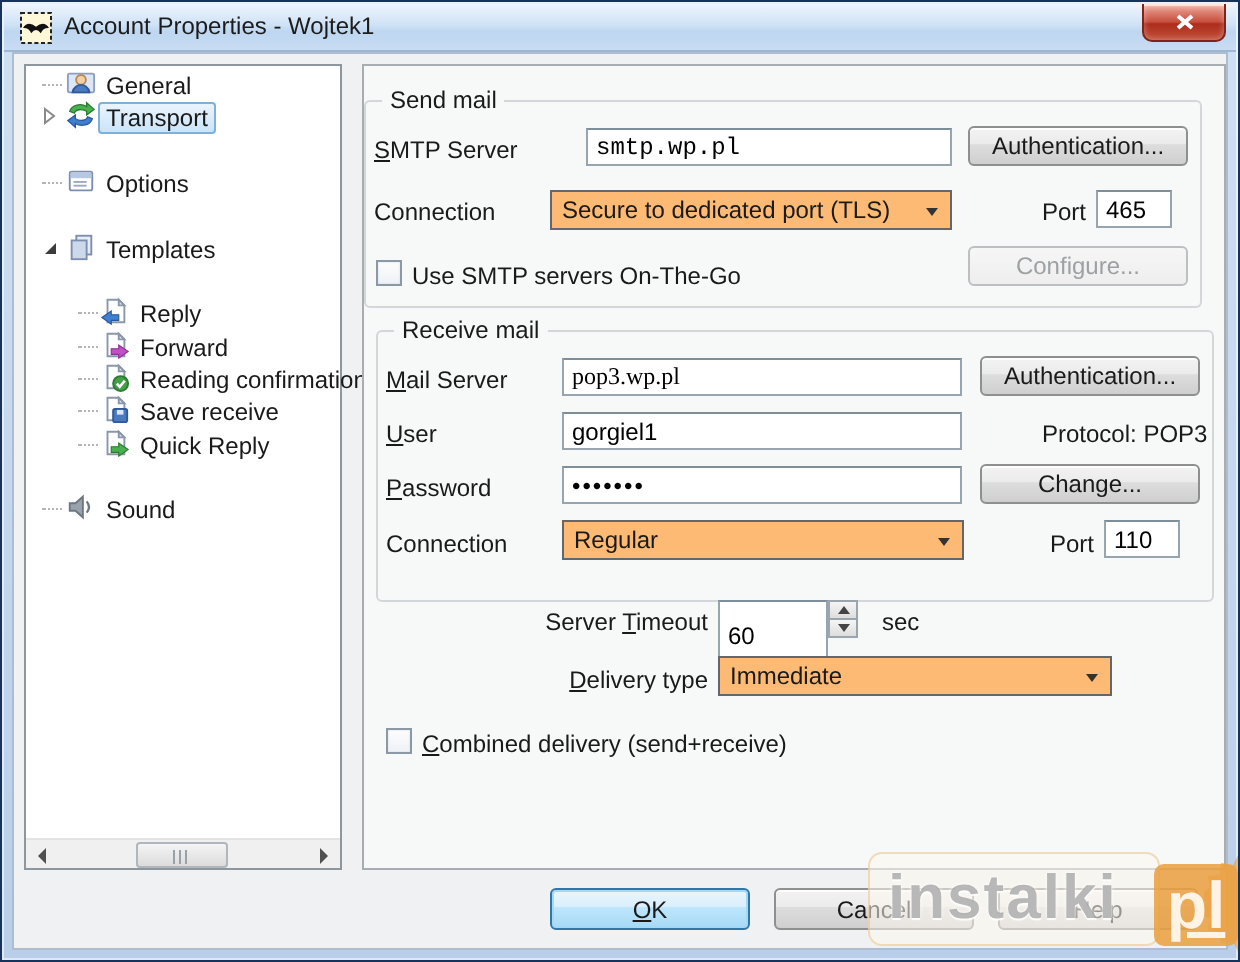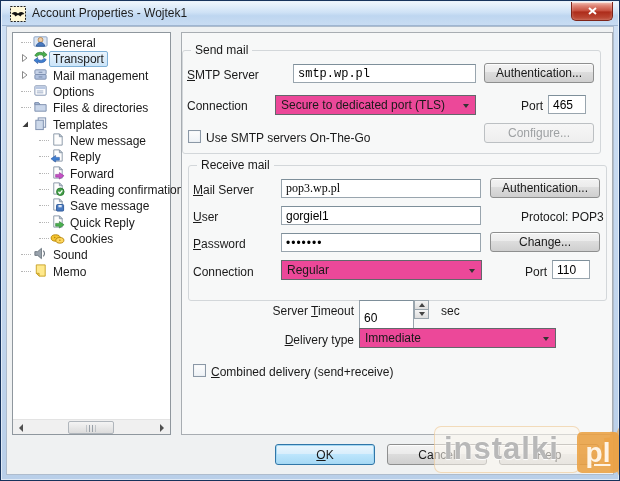--- a/index.html
+++ b/index.html
@@ -56,21 +56,21 @@
     background:#f7f8f8; border:1px solid #a8adb2; }
 
   .grp { position:absolute; border:1px solid #d3d7da; border-radius:3px; }
   .grp-send { left:0; top:17px; width:419px; height:104px; }
   .grp-recv { left:6px; top:132px; width:419px; height:136px; }
   .legend { position:absolute; top:-8px; left:8px; background:#f7f8f8; padding:0 4px; }
 
   .lbl { position:absolute; line-height:14px; }
   .txt { position:absolute; background:#fff; border:1px solid #99a5ae; border-top-color:#7e8f9a;
     font-family:"Liberation Sans",sans-serif; font-size:12px; padding:0 4px; height:19px; }
-  .cmb { position:absolute; background:#ec4899; border:1px solid #63676b; height:20px;
+  .cmb { position:absolute; background:#fdba74; border:1px solid #63676b; height:20px;
     line-height:18px; padding:0 18px 0 5px; overflow:hidden; white-space:nowrap; cursor:default; }
   .cmb .dropdown-arrow { position:absolute; right:6px; top:8px; width:0; height:0;
     border:3.5px solid transparent; border-top:4.5px solid #333; }
   .btn { position:absolute; height:20px; border:1px solid #8e8f8f; border-radius:3px;
     background:linear-gradient(#f3f3f3,#ebebeb 45%,#dddddd 46%,#cfcfcf);
     font-family:"Liberation Sans",sans-serif; font-size:12px; color:#1a1a1a;
     display:flex; align-items:center; justify-content:center; cursor:default;
     box-shadow:inset 0 1px 0 rgba(255,255,255,.8); }
   .btn:disabled, .btn.disabled { color:#9ea1a3; border-color:#bcc0c3;
     background:linear-gradient(#f6f6f6,#eeeeee); box-shadow:none; }
@@ -97,21 +97,21 @@
 
   
   .watermark { position:absolute; left:433px; top:425px; width:210px; height:48px; pointer-events:none; }
   .wm-back { position:absolute; left:0; top:0; width:146px; height:47px;
     background:rgba(253,247,238,.55); border:1px solid rgba(235,190,130,.5); border-radius:7px; }
   .wm-text { position:absolute; left:10px; top:5px; font-size:31px; font-weight:bold; letter-spacing:1px;
     color:rgba(125,125,125,.55); text-shadow:0 0 2px rgba(255,255,255,.95), 0 1px 0 rgba(255,255,255,.85); }
   .wm-gear { position:absolute; left:168px; top:-2px; width:54px; height:54px; color:rgba(233,160,66,.65); }
   .wm-pl { position:absolute; left:143px; top:6px; width:42px; height:41px;
     background:rgba(234,160,66,.88); border-radius:5px; color:rgba(255,248,238,.95);
-    font-size:28px; font-weight:bold; display:flex; align-items:center; justify-content:center;text-decoration:underline; }
+    font-size:33px; font-weight:bold; display:flex; align-items:center; justify-content:center;text-decoration:underline; }
 
   u { text-decoration:underline; }
 </style>
 </head>
 <body>
 
 <div class="window">
 
   <div class="titlebar">
     <span class="title-icon">
@@ -151,86 +151,50 @@
           </span>
           <span class="ticon">
             <svg viewBox="0 0 16 16">
               <path d="M2 6 C3 2.5 8 1.5 11 3.5 L11 1.5 L15 5 L11 8 L11 6 C8.5 4.5 5 5 4.5 7 Z" fill="#49b04e" stroke="#2c7a33" stroke-width="0.7"></path>
               <path d="M14 10 C13 13.5 8 14.5 5 12.5 L5 14.5 L1 11 L5 8 L5 10 C7.5 11.5 11 11 11.5 9 Z" fill="#3f7fd0" stroke="#2a56a0" stroke-width="0.7"></path>
             </svg>
           </span>
           <span class="tlabel">Transport</span>
         </div>
 
-      <div class="trow lvl1" style="top:34px">
-          <span class="expander">
-            <svg viewBox="0 0 10 10">
-              <path d="M2.5 1.5 L7 5 L2.5 8.5 Z" fill="#fff" stroke="#8a8a8a"></path>
-            </svg>
-          </span>
-          <span class="ticon">
-            <svg viewBox="0 0 16 16">
-              <rect x="2" y="3" width="12" height="5" rx="1" fill="#c7d3e8" stroke="#7d8fae"></rect>
-              <rect x="2" y="8" width="12" height="5" rx="1" fill="#aebfdd" stroke="#7d8fae"></rect>
-              <rect x="6" y="5" width="4" height="1.2" fill="#7d8fae"></rect>
-              <rect x="6" y="10" width="4" height="1.2" fill="#7d8fae"></rect>
-            </svg>
-          </span>
-          <span class="tlabel">Mail management</span>
-        </div>
 
       <div class="trow lvl1" style="top:50px">
           <span class="stub"></span>
           <span class="ticon">
             <svg viewBox="0 0 16 16">
               <rect x="2" y="3" width="12" height="10" rx="1" fill="#fff" stroke="#7d8fae"></rect>
               <rect x="2.5" y="3.5" width="11" height="3" fill="#b9c8e2"></rect>
               <rect x="4" y="8" width="7" height="1" fill="#9aa9c4"></rect>
               <rect x="4" y="10" width="7" height="1" fill="#9aa9c4"></rect>
             </svg>
           </span>
           <span class="tlabel">Options</span>
         </div>
 
-      <div class="trow lvl1" style="top:66px">
-          <span class="stub"></span>
-          <span class="ticon">
-            <svg viewBox="0 0 16 16">
-              <path d="M2 4 h4 l1.5 2 H14 v7 H2 Z" fill="#c9d6ea" stroke="#7d8fae"></path>
-              <path d="M2 4 h4 l1.5 2 H2 Z" fill="#aebfdd" stroke="#7d8fae"></path>
-            </svg>
-          </span>
-          <span class="tlabel">Files &amp; directories</span>
-        </div>
 
       <div class="trow lvl1" style="top:83px">
           <span class="expander">
             <svg viewBox="0 0 10 10">
               <path d="M8 2.5 V8 H2.5 Z" fill="#3c3c3c"></path>
             </svg>
           </span>
           <span class="ticon">
             <svg viewBox="0 0 16 16">
               <rect x="5.5" y="2" width="8" height="10" fill="#e8edf5" stroke="#7d8fae"></rect>
               <rect x="3" y="4.5" width="8" height="10" fill="#cdd9ea" stroke="#7d8fae"></rect>
             </svg>
           </span>
           <span class="tlabel">Templates</span>
         </div>
 
-      <div class="trow lvl2" style="top:99px">
-          <span class="stub"></span>
-          <span class="ticon">
-            <svg viewBox="0 0 16 16">
-              <path d="M4 2 h6 l3 3 v9 H4 Z" fill="#fdfdfd" stroke="#8a97a8"></path>
-              <path d="M10 2 v3 h3 Z" fill="#dfe6ef" stroke="#8a97a8"></path>
-            </svg>
-          </span>
-          <span class="tlabel">New message</span>
-        </div>
 
       <div class="trow lvl2" style="top:115px">
           <span class="stub"></span>
           <span class="ticon">
             <svg viewBox="0 0 16 16">
               <path d="M4 2 h6 l3 3 v9 H4 Z" fill="#fdfdfd" stroke="#8a97a8"></path>
               <path d="M10 2 v3 h3 Z" fill="#dfe6ef" stroke="#8a97a8"></path>
               <path d="M1 11.5 l5-3.5 v2 h4 v3 h-4 v2 Z" fill="#3f7fd0" stroke="#2a56a0" stroke-width="0.6"></path>
             </svg>
           </span>
@@ -265,69 +229,47 @@
       <div class="trow lvl2" style="top:164px">
           <span class="stub"></span>
           <span class="ticon">
             <svg viewBox="0 0 16 16">
               <path d="M4 2 h6 l3 3 v9 H4 Z" fill="#fdfdfd" stroke="#8a97a8"></path>
               <path d="M10 2 v3 h3 Z" fill="#dfe6ef" stroke="#8a97a8"></path>
               <rect x="7" y="8" width="7.5" height="7" rx="1" fill="#4a7ac0" stroke="#2f5a99"></rect>
               <rect x="9" y="8.5" width="3.5" height="2.5" fill="#dce6f4"></rect>
             </svg>
           </span>
-          <span class="tlabel">Save message</span>
+          <span class="tlabel">Save receive</span>
         </div>
 
       <div class="trow lvl2" style="top:181px">
           <span class="stub"></span>
           <span class="ticon">
             <svg viewBox="0 0 16 16">
               <path d="M4 2 h6 l3 3 v9 H4 Z" fill="#fdfdfd" stroke="#8a97a8"></path>
               <path d="M10 2 v3 h3 Z" fill="#dfe6ef" stroke="#8a97a8"></path>
               <path d="M15 11.5 l-5-3.5 v2 h-4 v3 h4 v2 Z" fill="#49b04e" stroke="#2c7a33" stroke-width="0.6"></path>
             </svg>
           </span>
           <span class="tlabel">Quick Reply</span>
         </div>
 
-      <div class="trow lvl2" style="top:197px">
-          <span class="stub"></span>
-          <span class="ticon">
-            <svg viewBox="0 0 16 16">
-              <ellipse cx="6" cy="8.5" rx="4.8" ry="3.4" fill="#f4c430" stroke="#b8860b"></ellipse>
-              <ellipse cx="10.5" cy="11" rx="4.3" ry="3" fill="#ffd75e" stroke="#b8860b"></ellipse>
-              <circle cx="5" cy="8" r="0.8" fill="#b8860b"></circle>
-              <circle cx="10.5" cy="11" r="0.8" fill="#b8860b"></circle>
-            </svg>
-          </span>
-          <span class="tlabel">Cookies</span>
-        </div>
 
       <div class="trow lvl1" style="top:213px">
           <span class="stub"></span>
           <span class="ticon">
             <svg viewBox="0 0 16 16">
               <path d="M2 6 v4 h3 l4 3.5 V2.5 L5 6 Z" fill="#9aa3ad" stroke="#6e7780"></path>
               <path d="M11 5 q2.5 3 0 6" stroke="#6e7780" fill="none" stroke-width="1.2"></path>
             </svg>
           </span>
           <span class="tlabel">Sound</span>
         </div>
 
-      <div class="trow lvl1" style="top:230px">
-          <span class="stub"></span>
-          <span class="ticon">
-            <svg viewBox="0 0 16 16">
-              <path d="M3.5 2 h9.5 v12 H6.5 l-3 -3 Z" fill="#ffe98c" stroke="#c9a227"></path>
-              <path d="M3.5 11 l3 0 0 3 Z" fill="#f0ce5a" stroke="#c9a227"></path>
-            </svg>
-          </span>
-          <span class="tlabel">Memo</span>
-        </div>
 
       <div class="hscroll">
         <div class="sb-btn sb-left">
             <span class="arr-l"></span>
           </div>
         <div class="sb-thumb">
             <span class="sb-grip"></span>
           </div>
         <div class="sb-btn sb-right">
             <span class="arr-r"></span>

